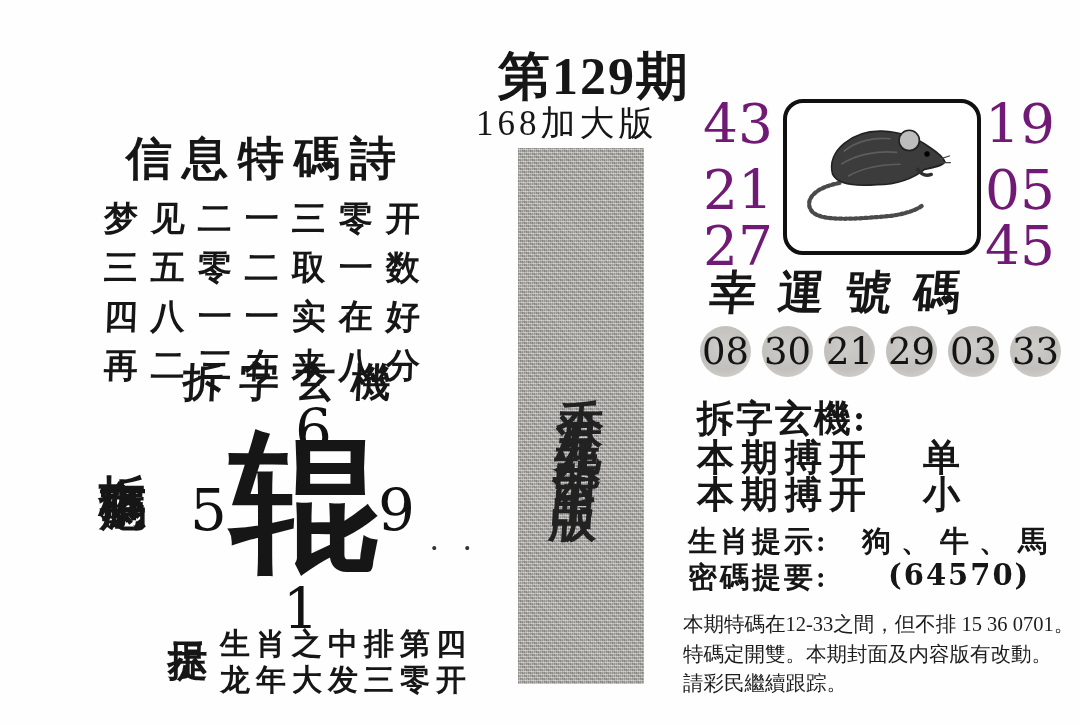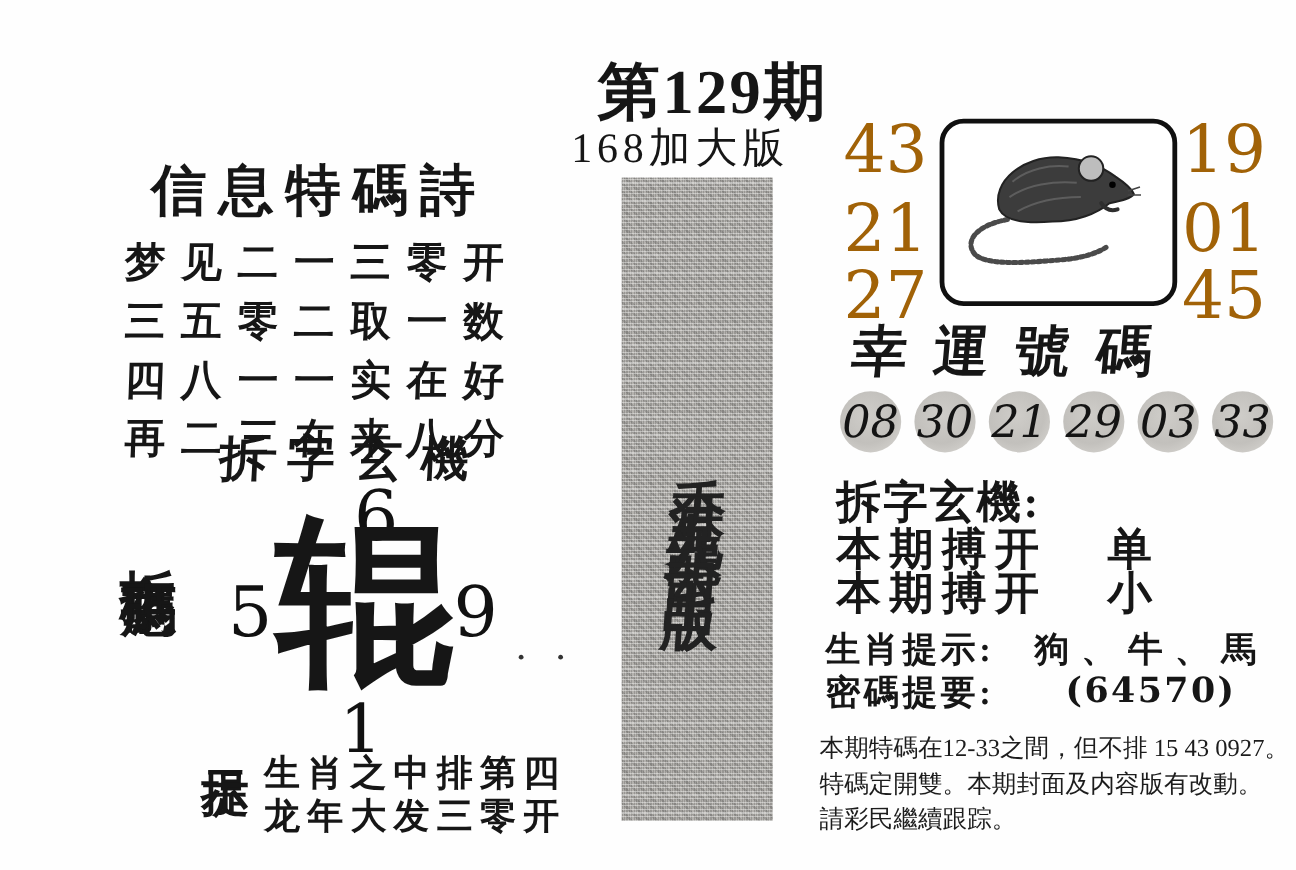--- a/index.html
+++ b/index.html
@@ -41,31 +41,31 @@
       repeating-linear-gradient(45deg, rgba(20,20,20,.14) 0 2px, transparent 2px 5px);
     display:flex;align-items:center;justify-content:center;
   }
   .banner-text{writing-mode:vertical-rl;text-orientation:upright;
     font-size:48px;font-weight:bold;letter-spacing:14px;color:#222;
     transform:skewX(-4deg);}
   
   .special-title{left:788px;top:54px;font-size:40px;font-weight:bold;letter-spacing:7px;}
   .rat-box{left:783px;top:99px;width:190px;height:148px;border:4px solid #101010;
     border-radius:20px;background:#fff;display:flex;align-items:center;justify-content:center;}
-  .side-num{font-family:"DejaVu Serif",serif;font-size:55px;color:#a16207;}
+  .side-num{font-family:"DejaVu Serif",serif;font-size:55px;color:#701a75;}
   .snl{left:703px}.snr{left:985px}
   .sn-a{top:92px}.sn-b{top:158px}.sn-c{top:214px}
   .lucky-title{left:710px;top:262px;font-size:46px;font-weight:bold;letter-spacing:22px;
     transform:skewX(-5deg);}
   .lucky-row{left:700px;top:326px;width:362px;display:flex;gap:11px;}
   .lucky-ball{width:51px;height:51px;border-radius:50%;
     background:radial-gradient(circle at 45% 40%, #cfcdc9 0%, #c2c0bc 55%, #dcdad6 100%);
     background-blend-mode:multiply;
     display:flex;align-items:center;justify-content:center;
-    font-family:"DejaVu Serif",serif;font-size:37px;color:#141414;font-style:italic;}
+    font-family:"DejaVu Serif",serif;font-size:37px;color:#141414;}
   .guess-title{left:697px;top:394px;font-size:37px;font-weight:bold;letter-spacing:2px;}
   .guess-label{left:697px;font-size:37px;font-weight:bold;letter-spacing:7px;}
   .gl0{top:433px}.gl1{top:470px}
   .guess-value{left:923px;font-size:37px;font-weight:bold;}
   .gv0{top:433px}.gv1{top:470px}
   .hintrow-label{left:688px;font-size:29px;font-weight:bold;letter-spacing:3px;}
   .hintrow-value{font-size:29px;font-weight:bold;}
   .zr{top:522px}.cr{top:558px}
   .zv{left:862px;letter-spacing:10px;}
   .cv{left:888px;font-family:"DejaVu Serif",serif;letter-spacing:2px;}
@@ -121,21 +121,21 @@
       <path d="M142,66 C146,72 152,74 158,72" fill="none" stroke="#2e2e2e" stroke-width="4" stroke-linecap="round"></path>
 
       <path d="M168,54 L180,50 M168,58 L181,58" fill="none" stroke="#444" stroke-width="1.5"></path>
     </svg>
   </div>
 
   <div class="abs side-num snl sn-a">43</div>
   <div class="abs side-num snl sn-b">21</div>
   <div class="abs side-num snl sn-c">27</div>
   <div class="abs side-num snr sn-a">19</div>
-  <div class="abs side-num snr sn-b">01</div>
+  <div class="abs side-num snr sn-b">05</div>
   <div class="abs side-num snr sn-c">45</div>
 
   <div class="abs lucky-title">幸運號碼</div>
   <div class="abs lucky-row">
     <div class="lucky-ball">08</div>
     <div class="lucky-ball">30</div>
     <div class="lucky-ball">21</div>
     <div class="lucky-ball">29</div>
     <div class="lucky-ball">03</div>
     <div class="lucky-ball">33</div>
@@ -146,18 +146,18 @@
   <div class="abs guess-value gv0">单</div>
   <div class="abs guess-label gl1">本期搏开</div>
   <div class="abs guess-value gv1">小</div>
 
   <div class="abs hintrow-label zr">生肖提示:</div>
   <div class="abs hintrow-label cr">密碼提要:</div>
   <div class="abs hintrow-value zv zr">狗、牛、馬</div>
   <div class="abs hintrow-value cv cr">(64570)</div>
 
   <div class="abs footer">
-    <div>本期特碼在12-33之間，但不排 15 43 0927。</div>
+    <div>本期特碼在12-33之間，但不排 15 36 0701。</div>
     <div>特碼定開雙。本期封面及内容版有改動。</div>
     <div>請彩民繼續跟踪。</div>
   </div>
 
 </div>
 
 </body></html>

